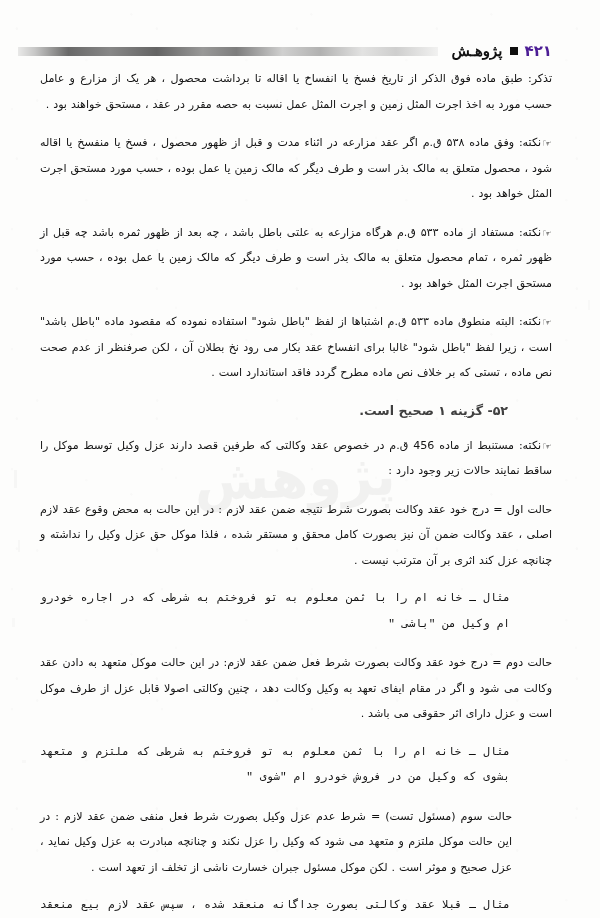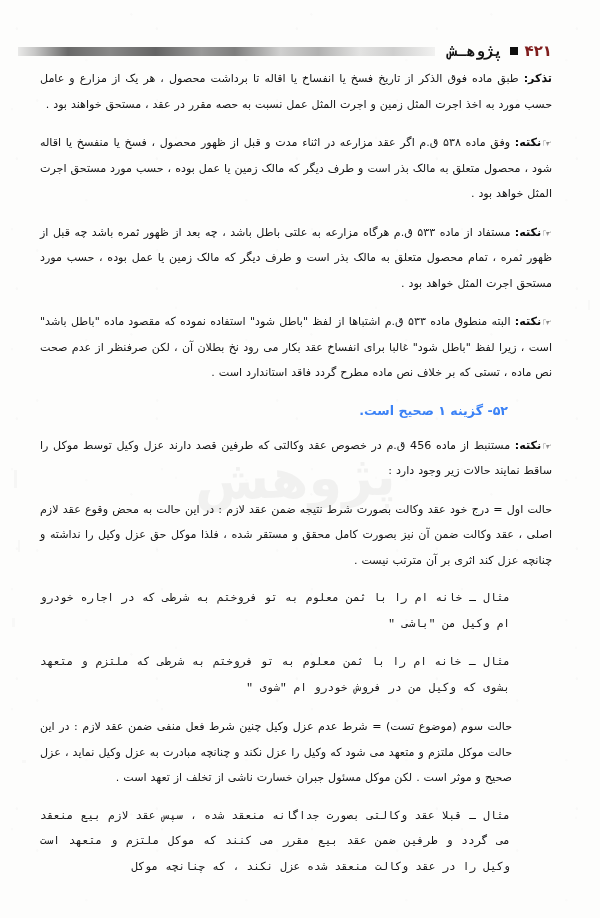--- a/index.html
+++ b/index.html
@@ -42,38 +42,38 @@
     position: absolute;
     top: 40px;
     right: 48px;
     left: 18px;
     height: 22px;
     display: flex;
     align-items: center;
     gap: 7px;
   }
   .header-title {
-    font-family: Liberation Mono, monospace;
+    font-family: Liberation Sans, sans-serif;
     font-weight: bold;
     font-size: 15px;
     color: #121212;
     letter-spacing: 1.2px;
     white-space: nowrap;
   }
   .header-bullet {
     width: 8px;
     height: 8px;
     background: #0f0f0f;
     flex: 0 0 auto;
   }
   .header-folio {
     font-family: "DejaVu Sans", "Liberation Sans", sans-serif;
     font-weight: bold;
     font-size: 15px;
-    color: #7f1d1d;
+    color: #4c1d95;
     letter-spacing: 0.5px;
     white-space: nowrap;
   }
   .header-rule {
     flex: 1 1 auto;
     height: 9px;
     margin-right: 6px;
     background:
       linear-gradient(90deg,
         rgba(40,40,40,0.10) 0%,
@@ -116,35 +116,35 @@
 
   .note-mark {
     font-family: "DejaVu Sans", "Liberation Sans", sans-serif;
     font-size: 11px;
     color: #131313;
     margin-left: 1px;
     display: inline-block;
     transform: scaleX(-1) translateY(1px);
   }
   .note-label {
-    font-weight: bold;
+    font-weight: normal;
     color: #0d0d0d;
     margin-top: 31px;
   }
   .inline-label {
     font-weight: normal;
     color: #111;
   }
 
   .answer-heading {
     font-family: "DejaVu Sans", "Liberation Sans", sans-serif;
     font-weight: bold;
     font-size: 12.6px;
     line-height: 24px;
-    color: #3b82f6;
+    color: #404040;
     margin: 4px 0 10px 0;
     text-align: right;
     padding-right: 44px;
     letter-spacing: 0.2px;
   }
 
   .example-para {
     padding-right: 42px;
     font-family: Liberation Mono, monospace;
   }
@@ -220,21 +220,22 @@
     <p class="para note-para"><span class="note-mark">☜</span><span class="note-label">نکته:</span><span> البته منطوق ماده ۵۳۳ ق.م اشتباها از لفظ "باطل شود" استفاده نموده که مقصود ماده "باطل باشد" است ، زیرا لفظ "باطل شود" غالبا برای انفساخ عقد بکار می رود نخ بطلان آن ، لکن صرفنظر از عدم صحت نص ماده ، تستی که بر خلاف نص ماده مطرح گردد فاقد استاندارد است .</span></p>
 
     <h2 class="answer-heading">۵۲- گزینه ۱ صحیح است.</h2>
 
     <p class="para note-para"><span class="note-mark">☜</span><span class="note-label">نکته:</span><span> مستنبط از ماده 456 ق.م در خصوص عقد وکالتی که طرفین قصد دارند عزل وکیل توسط موکل را ساقط نمایند حالات زیر وجود دارد :</span></p>
 
     <p class="para state-para"><span class="inline-label">حالت اول = درج خود عقد وکالت بصورت شرط نتیجه ضمن عقد لازم :</span><span>   در این حالت به محض وقوع عقد لازم اصلی ، عقد وکالت ضمن آن نیز بصورت کامل محقق و مستقر شده ، فلذا موکل حق عزل وکیل را نداشته و چنانچه عزل کند اثری بر آن مترتب نیست .</span></p>
 
     <p class="para example-para"><span class="inline-label">مثال ـ</span><span> خانه ام را با ثمن معلوم به تو فروختم به شرطی که در اجاره خودرو ام وکیل من "باشی "</span></p>
 
+    <p class="para state-para"><span class="inline-label">حالت دوم = درج خود عقد وکالت بصورت شرط فعل ضمن عقد لازم:</span><span>   در این حالت موکل متعهد به دادن عقد وکالت می شود و اگر در مقام ایفای تعهد به وکیل وکالت دهد ، چنین وکالتی اصولا قابل عزل از طرف موکل است و عزل دارای اثر حقوقی می باشد .</span></p>
 
     <p class="para example-para"><span class="inline-label">مثال ـ</span><span> خانه ام را با ثمن معلوم به تو فروختم به شرطی که ملتزم و متعهد بشوی که وکیل من در فروش خودرو ام "شوی "</span></p>
 
-    <p class="para state-para indent-tail"><span class="inline-label">حالت سوم (موضوع تست) = شرط عدم عزل وکیل چنین شرط فعل منفی ضمن عقد لازم :</span><span>   در این حالت موکل ملتزم و متعهد می شود که وکیل را عزل نکند و چنانچه مبادرت به عزل وکیل نماید ، عزل صحیح و موثر است . لکن موکل مسئول جبران خسارت ناشی از تخلف از تعهد است .</span></p>
+    <p class="para state-para indent-tail"><span class="inline-label">حالت سوم (مسئول تست) = شرط عدم عزل وکیل بصورت شرط فعل منفی ضمن عقد لازم :</span><span>   در این حالت موکل ملتزم و متعهد می شود که وکیل را عزل نکند و چنانچه مبادرت به عزل وکیل نماید ، عزل صحیح و موثر است . لکن موکل مسئول جبران خسارت ناشی از تخلف از تعهد است .</span></p>
 
     <p class="para example-para"><span class="inline-label">مثال ـ</span><span> قبلا عقد وکالتی بصورت جداگانه  منعقد شده ، سپس عقد لازم بیع منعقد می گردد و طرفین ضمن عقد بیع مقرر می کنند که موکل ملتزم و متعهد است وکیل را در عقد وکالت منعقد شده عزل نکند ، که چنانچه موکل</span></p>
 
   </div>
 </div>
 
 </body></html>

